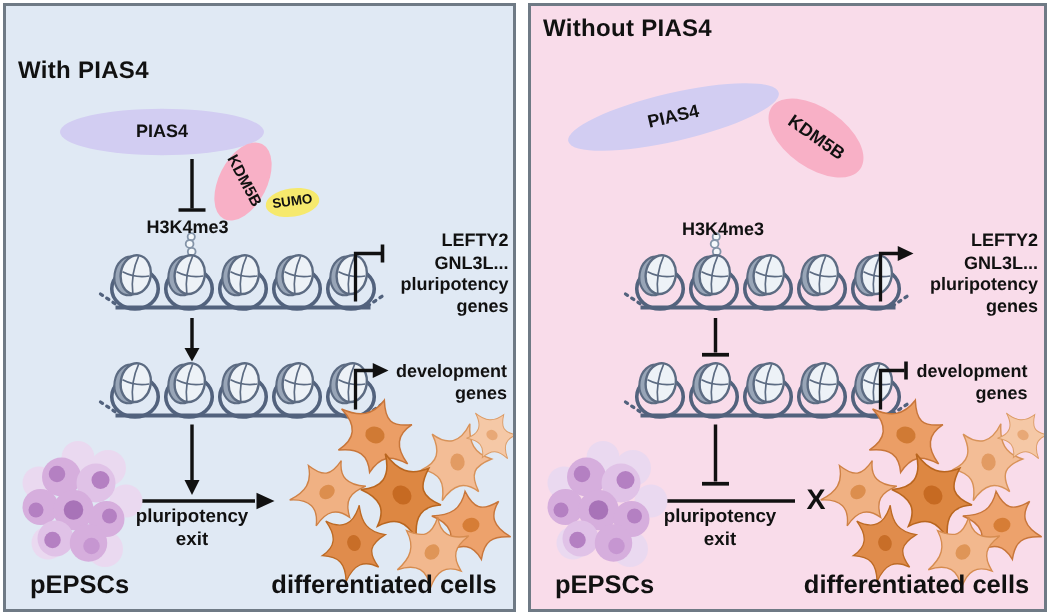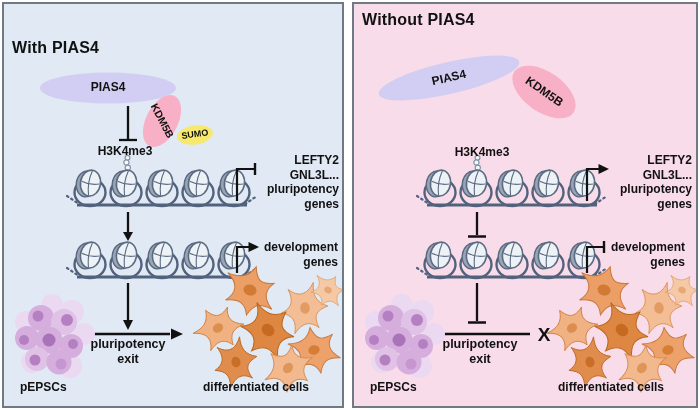--- a/index.html
+++ b/index.html
@@ -12,21 +12,21 @@
   .panel-left{left:2px;width:338px;background:#e0e9f4;}
   .panel-right{left:352px;width:342px;background:#f9dcea;}
   .panel svg.diagram{position:absolute;left:0;top:0;width:100%;height:100%;}
   .lbl{position:absolute;font-weight:bold;line-height:1.1;white-space:pre;}
   .ctr{transform:translate(-50%,-50%);}
   .cx{transform:translateX(-50%);text-align:center;}
   .title{font-size:16px;letter-spacing:0.2px;}
   .prot{font-size:12px;}
   .genes{font-size:12px;line-height:14.5px;text-align:right;}
   .small{font-size:9px;}
-  .bottomlbl{font-size:12px;}
+  .bottomlbl{font-size:17px;}
   .exitlbl{font-size:12.5px;line-height:15px;}
   .xmark{font-size:19px;font-weight:800;}
   .defs-holder{position:absolute;width:0;height:0;overflow:hidden;}
 </style>
 </head>
 <body>
 
 <svg class="defs-holder" aria-hidden="true">
   <defs>
     <g id="nuc-disc">

